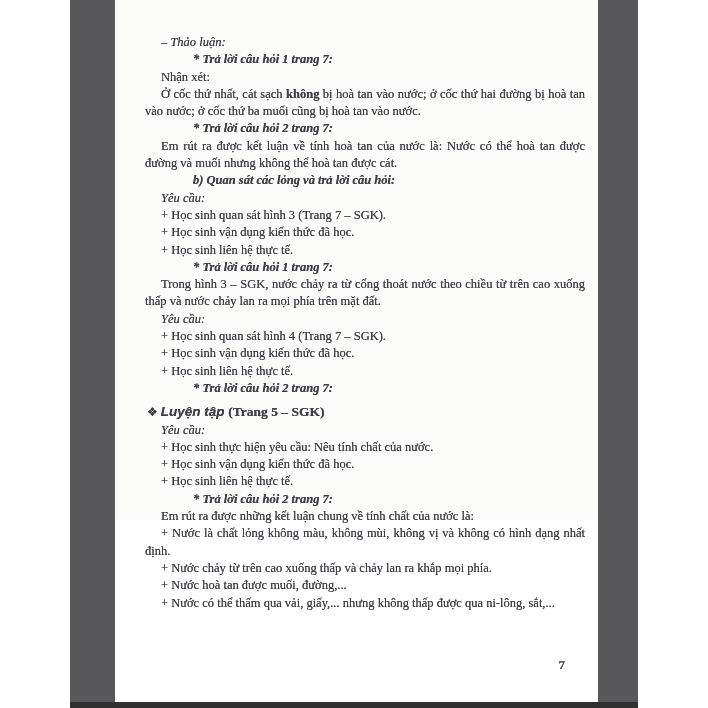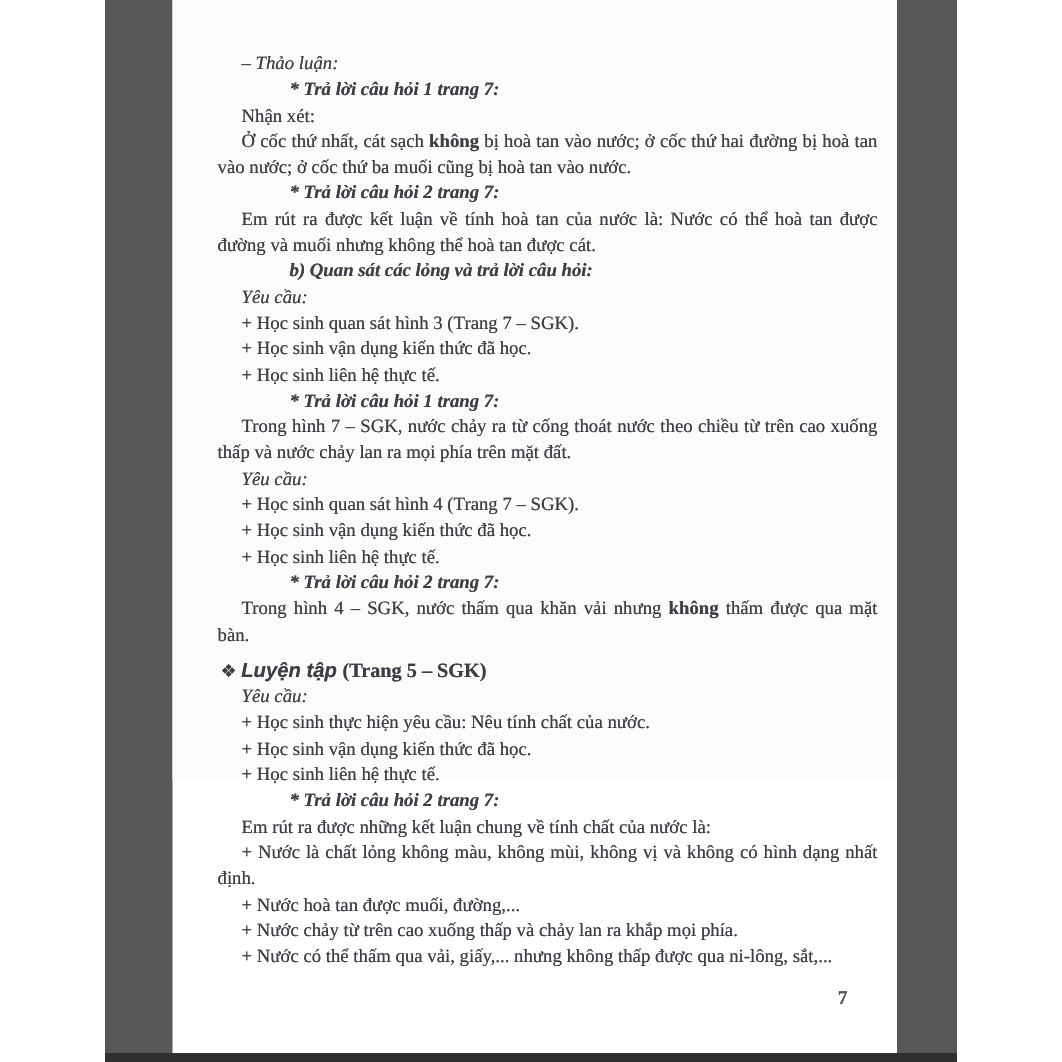--- a/index.html
+++ b/index.html
@@ -49,34 +49,33 @@
         <p class="line"><span class="run">Nhận xét:</span></p>
         <p class="line para"><span class="run">Ở cốc thứ nhất, cát sạch </span><span class="run b">không</span><span class="run"> bị hoà tan vào nước; ở cốc thứ hai đường bị hoà tan vào nước; ở cốc thứ ba muối cũng bị hoà tan vào nước.</span></p>
         <p class="line"><span class="run bi">* Trả lời câu hỏi 2 trang 7:</span></p>
         <p class="line para"><span class="run">Em rút ra được kết luận về tính hoà tan của nước là: Nước có thể hoà tan được đường và muối nhưng không thể hoà tan được cát.</span></p>
         <p class="line"><span class="run bi">b) Quan sát các lỏng và trả lời câu hỏi:</span></p>
         <p class="line"><span class="run i">Yêu cầu:</span></p>
         <p class="line"><span class="run">+ Học sinh quan sát hình 3 (Trang 7 – SGK).</span></p>
         <p class="line"><span class="run">+ Học sinh vận dụng kiến thức đã học.</span></p>
         <p class="line"><span class="run">+ Học sinh liên hệ thực tế.</span></p>
         <p class="line"><span class="run bi">* Trả lời câu hỏi 1 trang 7:</span></p>
-        <p class="line para"><span class="run">Trong hình 7 – SGK, nước chảy ra từ cống thoát nước theo chiều từ trên cao xuống thấp và nước chảy lan ra mọi phía trên mặt đất.</span></p>
+        <p class="line para"><span class="run">Trong hình 3 – SGK, nước chảy ra từ cống thoát nước theo chiều từ trên cao xuống thấp và nước chảy lan ra mọi phía trên mặt đất.</span></p>
         <p class="line"><span class="run i">Yêu cầu:</span></p>
         <p class="line"><span class="run">+ Học sinh quan sát hình 4 (Trang 7 – SGK).</span></p>
         <p class="line"><span class="run">+ Học sinh vận dụng kiến thức đã học.</span></p>
         <p class="line"><span class="run">+ Học sinh liên hệ thực tế.</span></p>
         <p class="line"><span class="run bi">* Trả lời câu hỏi 2 trang 7:</span></p>
-        <p class="line para"><span class="run">Trong hình 4 – SGK, nước thấm qua khăn vải nhưng </span><span class="run b">không</span><span class="run"> thấm được qua mặt bàn.</span></p>
         <p class="line luyen"><span class="run dia">❖ </span><span class="run sans">Luyện tập </span><span class="run b">(Trang 5 – SGK)</span></p>
         <p class="line"><span class="run i">Yêu cầu:</span></p>
         <p class="line"><span class="run">+ Học sinh thực hiện yêu cầu: Nêu tính chất của nước.</span></p>
         <p class="line"><span class="run">+ Học sinh vận dụng kiến thức đã học.</span></p>
         <p class="line"><span class="run">+ Học sinh liên hệ thực tế.</span></p>
         <p class="line"><span class="run bi">* Trả lời câu hỏi 2 trang 7:</span></p>
         <p class="line"><span class="run">Em rút ra được những kết luận chung về tính chất của nước là:</span></p>
         <p class="line para"><span class="run">+ Nước là chất lỏng không màu, không mùi, không vị và không có hình dạng nhất định.</span></p>
+        <p class="line"><span class="run">+ Nước chảy từ trên cao xuống thấp và chảy lan ra khắp mọi phía.</span></p>
         <p class="line"><span class="run">+ Nước hoà tan được muối, đường,...</span></p>
-        <p class="line"><span class="run">+ Nước chảy từ trên cao xuống thấp và chảy lan ra khắp mọi phía.</span></p>
         <p class="line"><span class="run">+ Nước có thể thấm qua vải, giấy,... nhưng không thấp được qua ni-lông, sắt,...</span></p>
       </div>
     <div class="page-number">7</div>
   </div>
 </div>
 
 </body></html>

